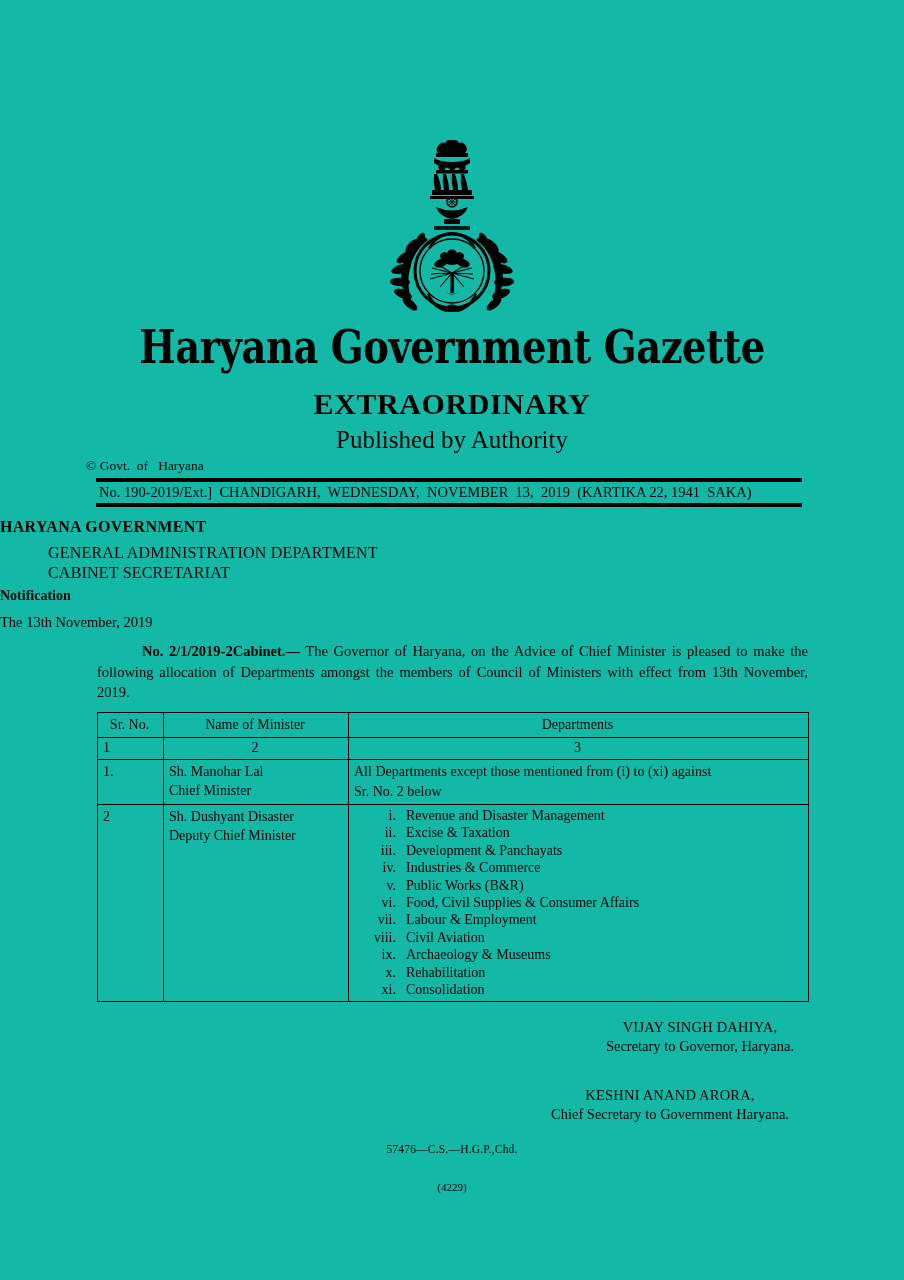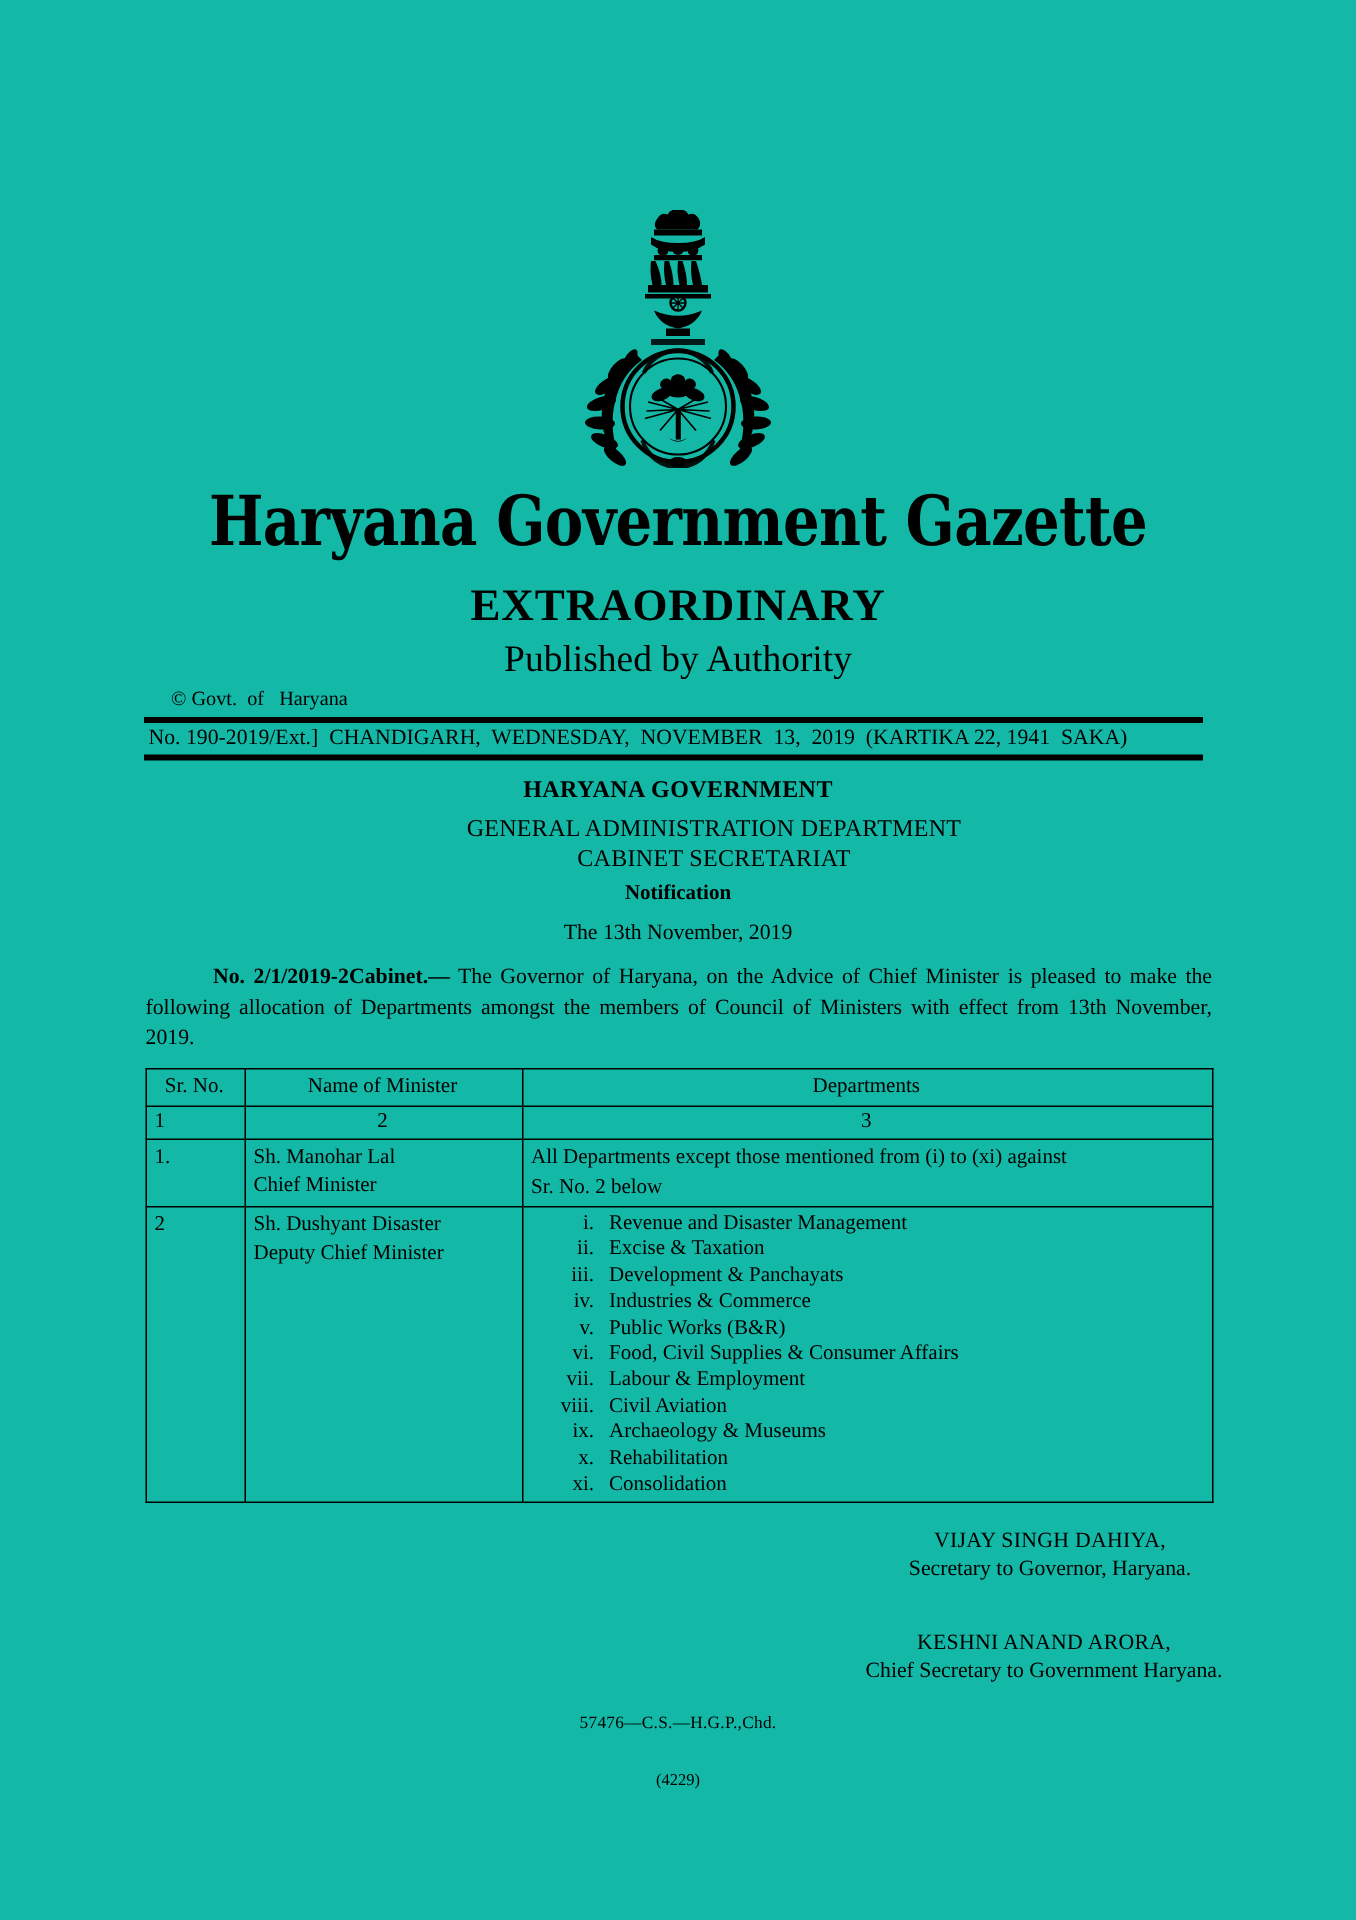--- a/index.html
+++ b/index.html
@@ -65,21 +65,21 @@
     left: 0; right: 0;
     top: 425px;
     text-align: center;
     font-family: "Liberation Serif", serif;
     font-size: 25px;
     line-height: 30px;
   }
 
   .copyright {
     position: absolute;
-    left: 114px;
+    left: 86px;
     top: 458px;
     font-family: "Liberation Serif", serif;
     font-size: 13.5px;
     line-height: 16px;
     white-space: pre;
   }
 
   
   .issue-band {
     position: absolute;
@@ -95,21 +95,20 @@
     font-size: 14.5px;
     line-height: 17px;
     white-space: pre;
     padding-left: 3px;
   }
 
   
   .ctr {
     position: absolute;
     left: 0; right: 0;
-    text-align: center;
   }
   .h-govt {
     top: 517px;
     font-weight: bold;
     font-size: 16px;
     line-height: 19px;
     letter-spacing: 0.3px;
   }
   .h-dept {
     top: 543px;
@@ -199,21 +198,21 @@
 
   
   .sig {
     position: absolute;
     text-align: center;
     font-size: 14.5px;
     line-height: 19px;
   }
   .sig .name { letter-spacing: 0.2px; }
   .sig-1 { left: 560px; width: 280px; top: 1018px; }
-  .sig-2 { left: 536px; width: 320px; top: 1086px; }
+  .sig-2 { left: 510px; width: 320px; top: 1086px; }
 
   
   .footer-code {
     position: absolute;
     left: 0; right: 0;
     top: 1142px;
     text-align: center;
     font-size: 11.5px;
     line-height: 14px;
     letter-spacing: 0.2px;

